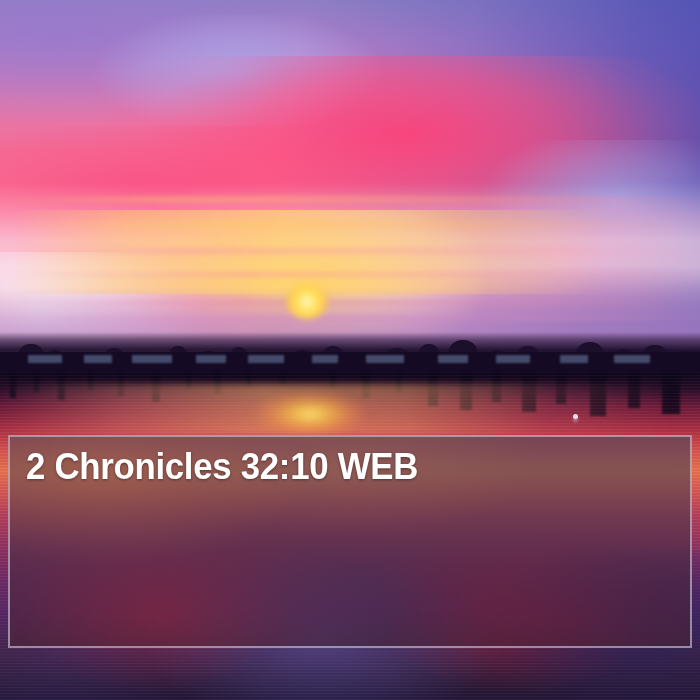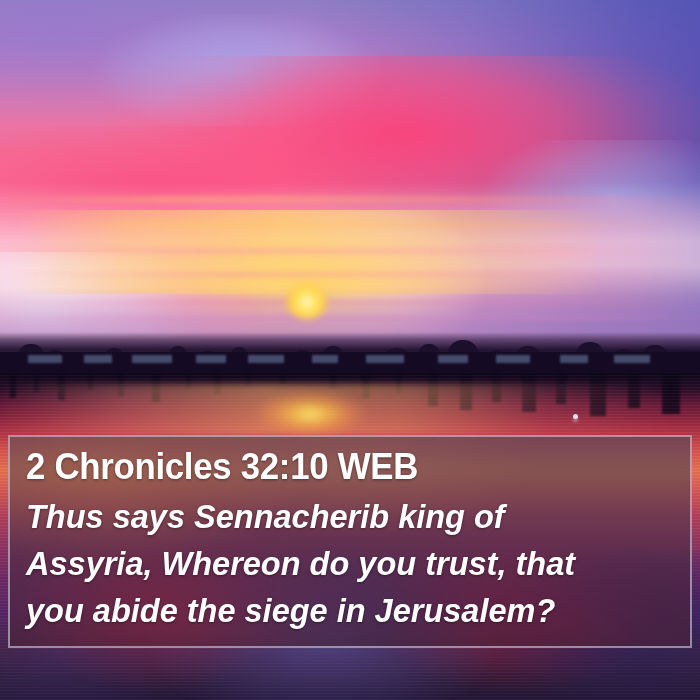--- a/index.html
+++ b/index.html
@@ -429,21 +429,16 @@
     <div class="water-texture"></div>
   </div>
   <div class="water-glow-band"></div>
   <div class="water-sun"></div>
   <div class="water-bottom-blues"></div>
   <div class="buoy"></div>
 
   <div class="verse-card">
     <div class="verse-inner">
       <div class="verse-ref">2 Chronicles 32:10 WEB</div>
-      <div class="verse-body">
-        <div class="verse-line">Thus says Sennacherib king of</div>
-        <div class="verse-line">Assyria, Whereon do you trust, that</div>
-        <div class="verse-line">you abide the siege in Jerusalem?</div>
-      </div>
     </div>
   </div>
 
 </div>
 
 </body></html>

